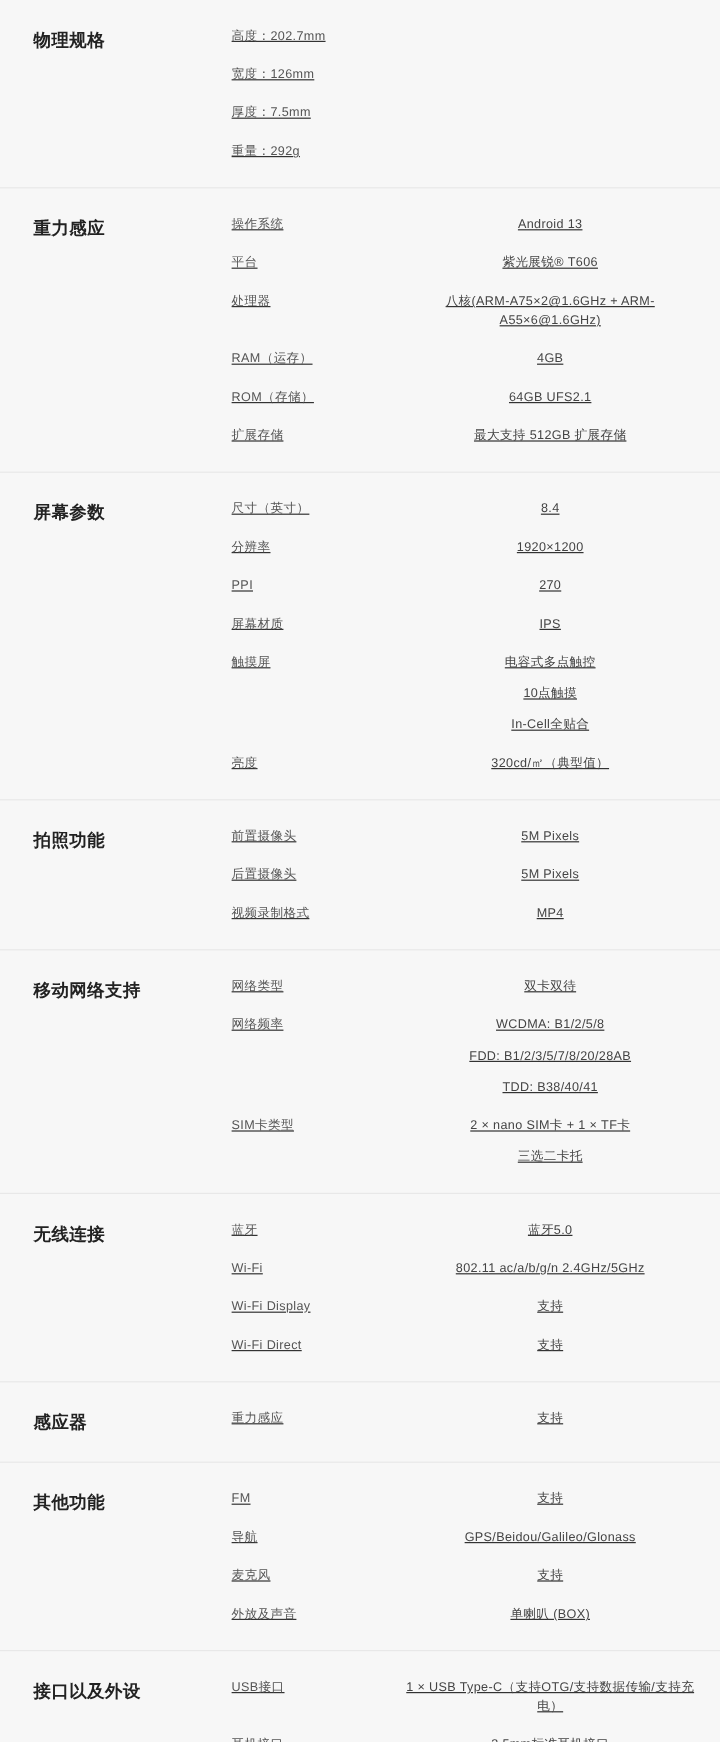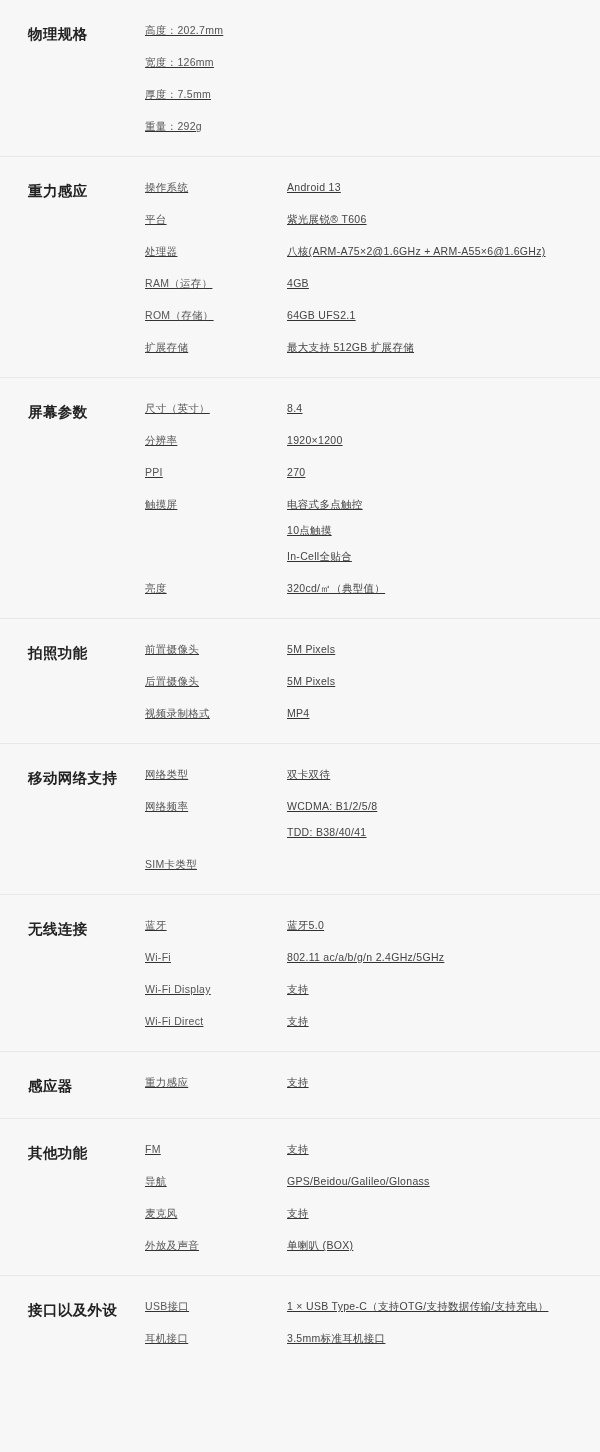--- a/index.html
+++ b/index.html
@@ -18,20 +18,21 @@
     background: #f7f7f7;
     padding: 0;
     box-sizing: border-box;
   }
   .spec-section {
     display: flex;
     align-items: flex-start;
     padding: 22px 0 22px 0;
     border-bottom: 1px solid #e8e8e8;
     box-sizing: border-box;
+    gap: 48px;
   }
   .spec-section:last-child {
     border-bottom: none;
   }
   .section-title {
     width: 145px;
     min-width: 145px;
     padding-left: 28px;
     box-sizing: border-box;
     font-size: 14.5px;
@@ -61,20 +62,21 @@
     color: #555;
     line-height: 16px;
     letter-spacing: 0.3px;
   }
   .row-values {
     flex: 1;
     font-size: 10.5px;
     color: #444;
     line-height: 16px;
     letter-spacing: 0.3px;
+    text-align: center;
   }
   .row-value {
     margin-bottom: 10px;
   }
   .row-value:last-child {
     margin-bottom: 0;
   }
 </style>
 </head>
 <body>
@@ -157,20 +159,26 @@
             <div class="row-value">1920×1200</div>
           </div>
         </div>
         <div class="spec-row">
           <div class="row-label">PPI</div>
           <div class="row-values">
             <div class="row-value">270</div>
           </div>
         </div>
         <div class="spec-row">
+          <div class="row-label">屏幕材质</div>
+          <div class="row-values">
+            <div class="row-value">IPS</div>
+          </div>
+        </div>
+        <div class="spec-row">
           <div class="row-label">触摸屏</div>
           <div class="row-values">
             <div class="row-value">电容式多点触控</div>
             <div class="row-value">10点触摸</div>
             <div class="row-value">In-Cell全贴合</div>
           </div>
         </div>
         <div class="spec-row">
           <div class="row-label">亮度</div>
           <div class="row-values">
@@ -208,25 +216,30 @@
         <div class="spec-row">
           <div class="row-label">网络类型</div>
           <div class="row-values">
             <div class="row-value">双卡双待</div>
           </div>
         </div>
         <div class="spec-row">
           <div class="row-label">网络频率</div>
           <div class="row-values">
             <div class="row-value">WCDMA: B1/2/5/8</div>
+            <div class="row-value">FDD: B1/2/3/5/7/8/20/28AB</div>
             <div class="row-value">TDD: B38/40/41</div>
           </div>
         </div>
         <div class="spec-row">
           <div class="row-label">SIM卡类型</div>
+          <div class="row-values">
+            <div class="row-value">2 × nano SIM卡 + 1 × TF卡</div>
+            <div class="row-value">三选二卡托</div>
+          </div>
         </div>
       </div>
     </div>
     <div class="spec-section">
       <div class="section-title">无线连接</div>
       <div class="section-rows">
         <div class="spec-row">
           <div class="row-label">蓝牙</div>
           <div class="row-values">
             <div class="row-value">蓝牙5.0</div>

